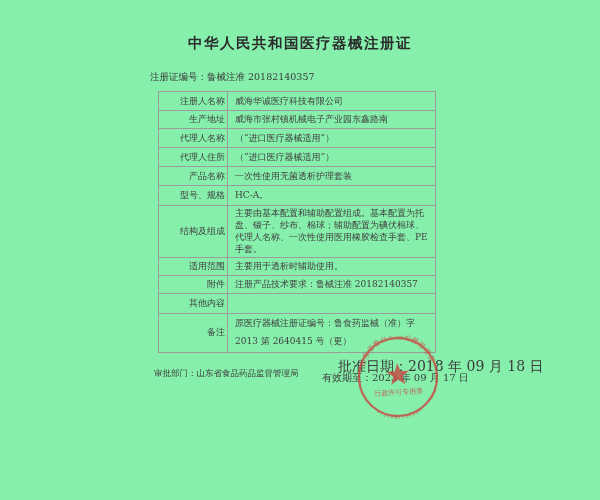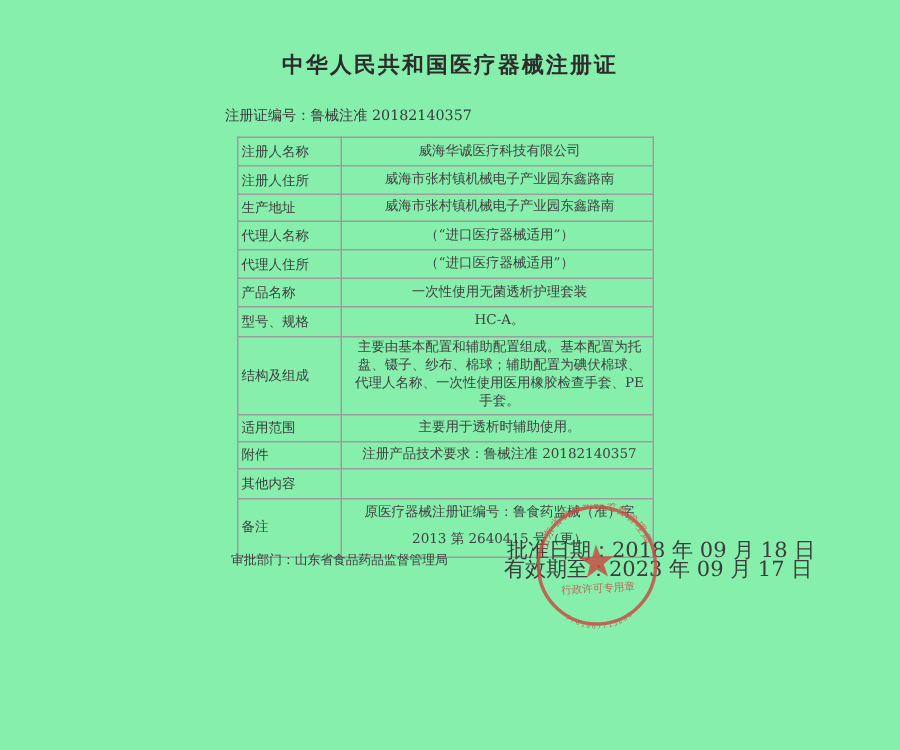--- a/index.html
+++ b/index.html
@@ -46,28 +46,28 @@
     font-size: 9px;
     color: #414141;
   }
   table.cert-table td {
     border: 1px solid #9c9c9c;
     vertical-align: middle;
     overflow: hidden;
   }
   td.label-cell {
     width: 64px;
-    text-align: left;
+    text-align: right;
     padding: 1px 2px;
     color: #3d3d3d;
   }
   td.value-cell {
     padding: 1px 4px 1px 7px;
     line-height: 1.4;
-    text-align: center;
+    text-align: left;
   }
   td.value-wide { line-height: 1.35; }
   td.value-remark { line-height: 1.9; }
   .footer-dept {
     position: absolute;
     left: 154px;
     top: 368px;
     font-size: 8.5px;
     color: #3c3c3c;
   }
@@ -76,24 +76,23 @@
     left: 338px;
     top: 358px;
     font-size: 14px;
     color: #3c3c3c;
     white-space: nowrap;
   }
   .footer-date-2 {
     position: absolute;
     left: 322px;
     top: 371px;
-    font-size: 14px;
+    font-size: 10px;
     color: #3c3c3c;
     white-space: nowrap;
-    margin-left: 14px;
   }
   .seal {
     position: absolute;
     left: 350px;
     top: 336px;
     width: 96px;
     height: 84px;
     opacity: 0.82;
     transform: rotate(-3deg);
     pointer-events: none;
@@ -106,24 +105,20 @@
 
   <div class="title">中华人民共和国医疗器械注册证</div>
 
   <div class="reg-line">注册证编号：鲁械注准 20182140357</div>
 
   <table class="cert-table">
     <tbody>
       <tr style="height:19px">
         <td class="label-cell">注册人名称</td>
         <td class="value-cell">威海华诚医疗科技有限公司</td>
-      </tr>
-      <tr style="height:19px">
-        <td class="label-cell">注册人住所</td>
-        <td class="value-cell">威海市张村镇机械电子产业园东鑫路南</td>
       </tr>
       <tr style="height:18px">
         <td class="label-cell">生产地址</td>
         <td class="value-cell">威海市张村镇机械电子产业园东鑫路南</td>
       </tr>
       <tr style="height:19px">
         <td class="label-cell">代理人名称</td>
         <td class="value-cell">（“进口医疗器械适用”）</td>
       </tr>
       <tr style="height:19px">

